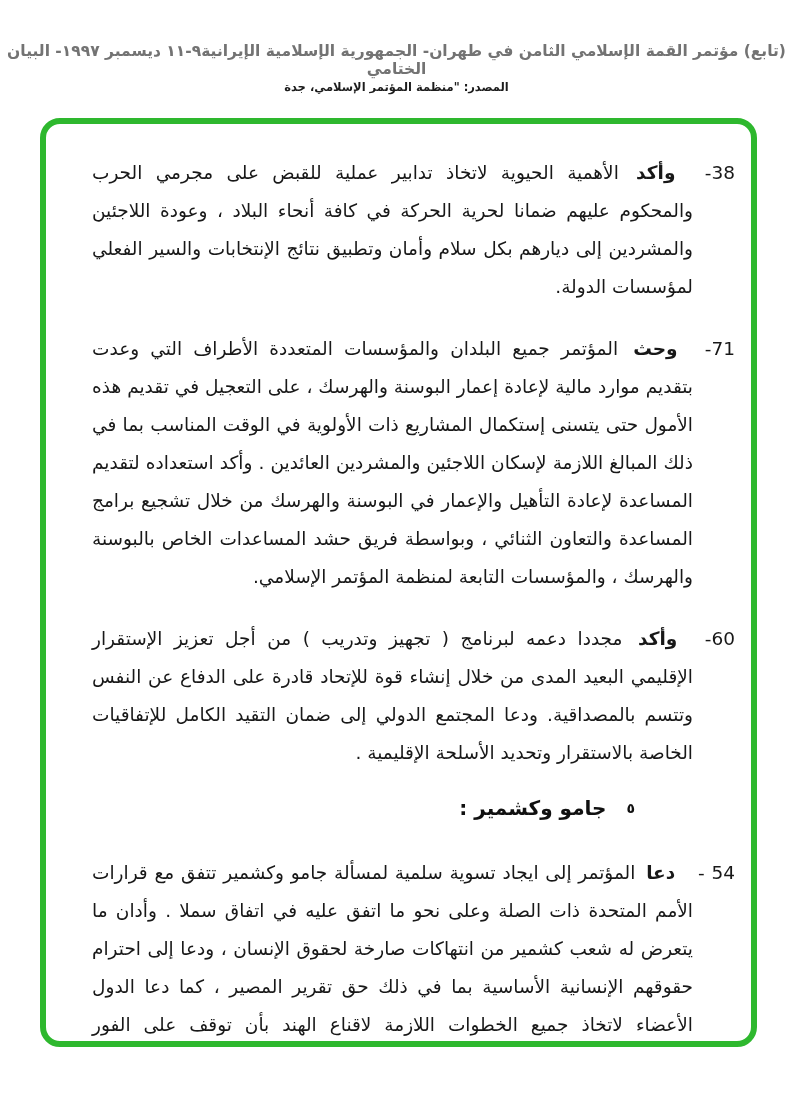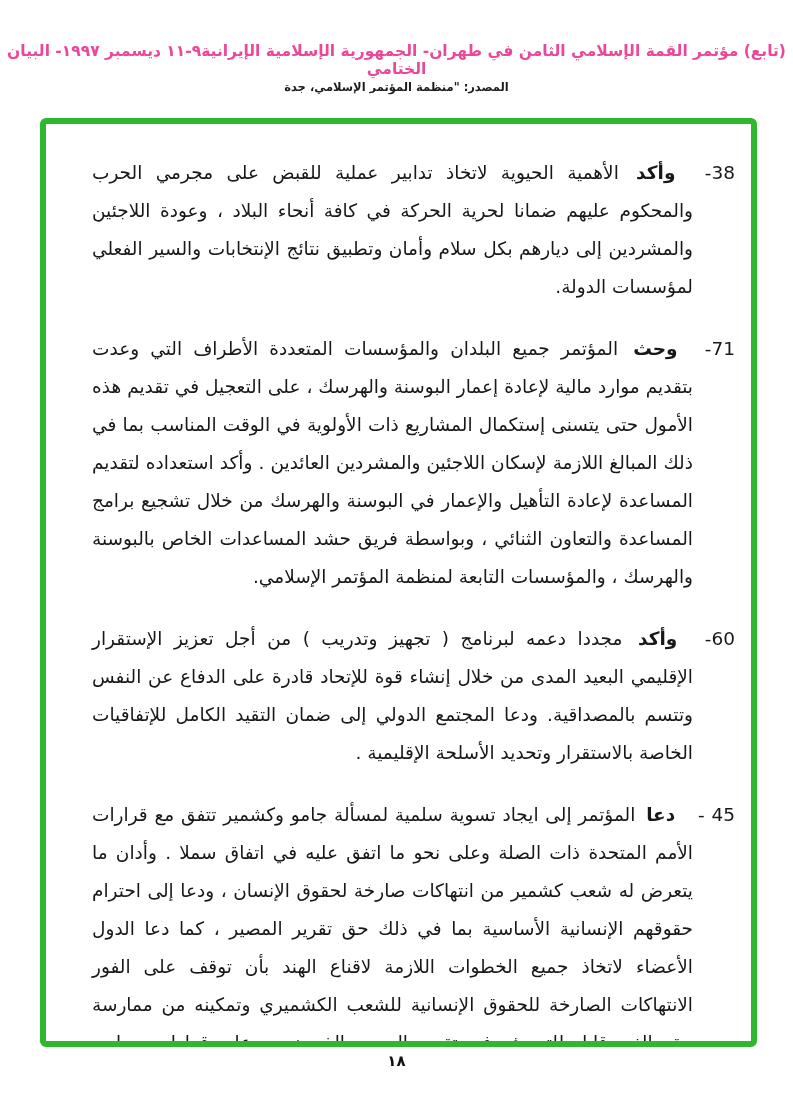--- a/index.html
+++ b/index.html
@@ -19,21 +19,21 @@
   
   .header-line1 {
     position: absolute;
     top: 42px;
     left: 0;
     width: 100%;
     direction: rtl;
     text-align: center;
     font-size: 15.5px;
     font-weight: bold;
-    color: #ec4899;
+    color: #737373;
     letter-spacing: 0.2px;
   }
   .header-line2 {
     position: absolute;
     top: 80px;
     left: 0;
     width: 100%;
     direction: rtl;
     text-align: center;
     font-size: 11.5px;
@@ -42,21 +42,21 @@
   }
   
   .content-box {
     position: absolute;
     left: 40px;
     top: 118px;
     width: 717px;
     height: 929px;
     box-sizing: border-box;
     border: 6px solid #2eb82e;
-    border-radius: 6px;
+    border-radius: 20px;
     padding: 30px 16px 0 46px;
     overflow: hidden;
   }
   
   .para {
     direction: rtl;
     text-align: justify;
     font-size: 18.5px;
     line-height: 38px;
     color: #181818;
@@ -123,23 +123,25 @@
     <div class="para">
       <span class="pnum">71-</span>
       <span class="plead">وحث</span><span class="ptext"> المؤتمر جميع البلدان والمؤسسات المتعددة الأطراف التي وعدت بتقديم موارد مالية لإعادة إعمار البوسنة والهرسك ، على التعجيل في تقديم هذه الأمول حتى يتسنى إستكمال المشاريع ذات الأولوية في الوقت المناسب بما في ذلك المبالغ اللازمة لإسكان اللاجئين والمشردين العائدين . وأكد استعداده لتقديم المساعدة لإعادة التأهيل والإعمار في البوسنة والهرسك من خلال تشجيع برامج المساعدة والتعاون الثنائي ، وبواسطة فريق حشد المساعدات الخاص بالبوسنة والهرسك ، والمؤسسات التابعة لمنظمة المؤتمر الإسلامي.</span>
     </div>
 
     <div class="para">
       <span class="pnum">60-</span>
       <span class="plead">وأكد</span><span class="ptext"> مجددا دعمه لبرنامج ( تجهيز وتدريب ) من أجل تعزيز الإستقرار الإقليمي البعيد المدى من خلال إنشاء قوة للإتحاد قادرة على الدفاع عن النفس وتتسم بالمصداقية. ودعا المجتمع الدولي إلى ضمان التقيد الكامل للإتفاقيات الخاصة بالاستقرار وتحديد الأسلحة الإقليمية .</span>
     </div>
 
+    <div class="section-heading">
+      <span class="bullet">٥</span><span>جامو وكشمير :</span>
+    </div>
 
     <div class="para">
-      <span class="pnum">45 -</span>
+      <span class="pnum">54 -</span>
       <span class="plead">دعا</span><span class="ptext"> المؤتمر إلى ايجاد تسوية سلمية لمسألة جامو وكشمير تتفق مع قرارات الأمم المتحدة ذات الصلة وعلى نحو ما اتفق عليه في اتفاق سملا . وأدان ما يتعرض له شعب كشمير من انتهاكات صارخة لحقوق الإنسان ، ودعا إلى احترام حقوقهم الإنسانية الأساسية بما في ذلك حق تقرير المصير ، كما دعا الدول الأعضاء لاتخاذ جميع الخطوات اللازمة لاقناع الهند بأن توقف على الفور الانتهاكات الصارخة للحقوق الإنسانية للشعب الكشميري وتمكينه من ممارسة حقه الغير قابل للتصرف في تقرير المصير الذي نصت عليه قرارات مجلس الأمن ذات الصلة .</span>
     </div>
 
   </div>
 
-  <div class="page-number">١٨</div>
 
 </div>
 
 </body></html>

